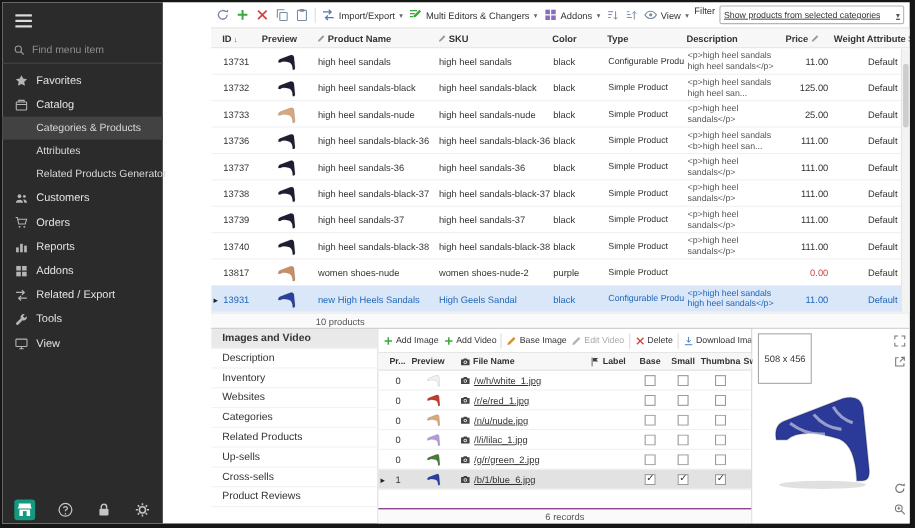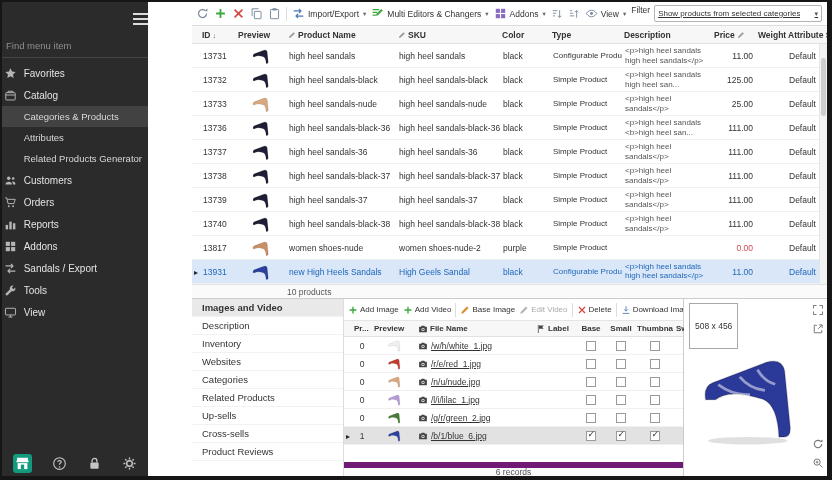--- a/index.html
+++ b/index.html
@@ -3,21 +3,21 @@
 <meta charset="utf-8">
 <style>
   * { margin:0; padding:0; box-sizing:border-box; }
   html,body { background:#555; }
   body { width:832px; height:480px; font-family:"Liberation Sans",sans-serif; }
   .app { width:832px; height:480px; background:#fff; display:flex; overflow:hidden;
          border:2px solid #161616; border-right-width:5px; border-bottom-width:4px; }
 
   
   .sidebar { width:146px; flex:none; background:#2b2b2b; color:#e3e3e3; position:relative;
-             display:flex; flex-direction:column;align-items:flex-end; }
+             display:flex; flex-direction:column; }
   .hamburger { padding:8px 0 6px 12px; cursor:pointer; }
   .hamburger i { display:block; width:15px; height:2px; background:#dcdcdc; margin:3px 0; }
   .side-search { display:flex; align-items:center; gap:6px; padding:0 10px; height:24px;
                  border-bottom:1px solid #454545; }
   .sico { width:11px; height:11px; color:#9a9a9a; flex:none; }
   .side-search input { flex:1; min-width:0; background:transparent; border:none; outline:none;
                        color:#ddd; font:9.5px "Liberation Sans",sans-serif; }
   .side-search input::placeholder { color:#8f8f8f; }
   .side-nav { margin-top:4px; }
   .side-item { display:flex; align-items:center; gap:7px; height:22px; padding:0 6px 0 11px;
@@ -103,21 +103,21 @@
   .icell.center,.i-prev { display:flex; justify-content:center; }
   .i-pos { text-align:center; }
   .i-file { display:flex; align-items:center; gap:3px;text-decoration:underline; }
   .cam { width:10px; height:10px; color:#444; flex:none; }
   .cb { width:10px; height:10px; border:1px solid #9a9a9a; background:#fff; position:relative;
         display:block; cursor:pointer; }
   .cb.checked::after { content:"✓"; position:absolute; top:-2.5px; left:0.5px; font-size:9px; color:#333; }
   .irow.selected { background:#e2e2e2; }
   .irow .marker { padding:0; text-align:center; }
   .irow.selected .marker::after { content:"▸"; font-size:8px; color:#222; }
-  .img-status { margin-top:auto; height:14px; flex:none; border-top:6px solid #701a75;
+  .img-status { margin-top:auto; height:14px; flex:none; border-top:1px solid #701a75;
                 background:#fafafa; font-size:8.5px; color:#555; display:flex; align-items:center;
                 justify-content:center; }
 
   .preview { width:143px; flex:none; position:relative; background:#fff; }
   .size-box { position:absolute; top:4px; left:5px; border:1px solid #a8a8a8; font-size:8.5px;
               color:#333; padding:17px 5px; background:#fff; }
   .pv-ico { position:absolute; right:3px; width:12px; height:12px; color:#777; cursor:pointer; }
   .pv-expand{top:5px}.pv-external{top:24px}.pv-rotate{bottom:26px}.pv-zoom{bottom:7px}
   .pv-img { position:absolute; left:6px; right:18px; top:24px; bottom:10px; display:flex;
             align-items:center; justify-content:center; }
@@ -226,21 +226,21 @@
           </span>
           <span class="s-label">Addons</span>
         </div>
 
         <div class="side-item">
           <span class="s-ico" data-icon="import-export-icon">
             <svg viewBox="0 0 16 16" fill="none" stroke="currentColor" stroke-width="1.4">
               <path d="M2 4.8h8.6M8.5 2.2l2.6 2.6-2.6 2.6M14 11.2H5.4M7.5 8.6l-2.6 2.6 2.6 2.6"></path>
             </svg>
           </span>
-          <span class="s-label">Sandals / Export</span>
+          <span class="s-label">Related / Export</span>
         </div>
 
         <div class="side-item">
           <span class="s-ico" data-icon="tools-icon">
             <svg viewBox="0 0 16 16" fill="currentColor">
               <path d="M13.9 4.2a3.6 3.6 0 01-4.6 4.6l-5 5a1.5 1.5 0 01-2.1-2.1l5-5a3.6 3.6 0 014.6-4.6L9.6 4.3l2.1 2.1z"></path>
             </svg>
           </span>
           <span class="s-label">Tools</span>
         </div>

